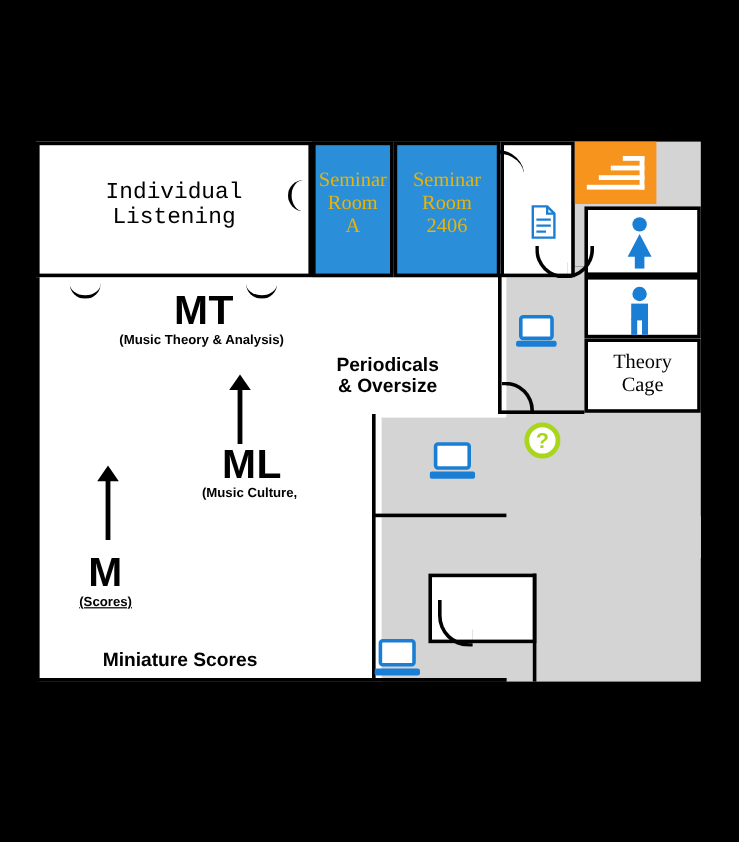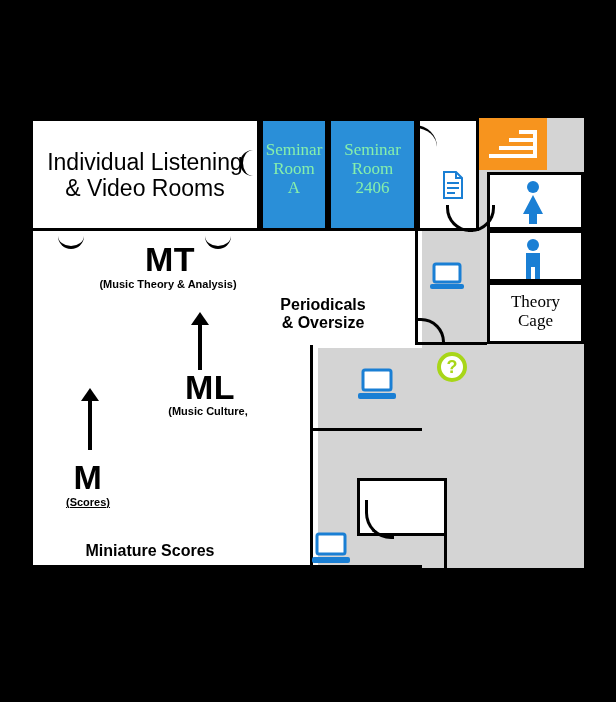--- a/index.html
+++ b/index.html
@@ -35,27 +35,27 @@
 
   
   .label {
     position: absolute;
     text-align: center;
     color: #000000;
     line-height: 1.12;
   }
 
   .lbl-listening {
-    font-family: Liberation Sans, sans-serif;
-    font-size: 23px;
+    font-family: Liberation Mono, monospace;
+    font-size: 19px;
   }
   .lbl-seminar {
     font-family: "Liberation Serif", serif;
     font-size: 17px;
-    color: #86efac;
+    color: #eab308;
   }
   .lbl-big {
     font-family: "Liberation Sans", sans-serif;
     font-weight: bold;
     font-size: 34px;
     letter-spacing: 0.5px;
   }
   .lbl-sub {
     font-family: "Liberation Sans", sans-serif;
     font-weight: bold;
@@ -183,21 +183,20 @@
   <div class="door-arc" style="left:205px;top:228px;width:26px;height:18px;border-top:none;border-left:none;border-right:none;border-radius:0 0 26px 26px;"></div>
   <div class="door-arc" style="left:240px;top:150px;width:22px;height:26px;border-top:none;border-bottom:none;border-right:none;border-radius:22px 0 0 22px;"></div>
   <div class="door-arc" style="left:415px;top:125px;width:22px;height:26px;border-bottom:none;border-left:none;border-right:none;border-radius:0 22px 0 0;"></div>
   <div class="door-arc" style="left:446px;top:205px;width:24px;height:24px;border-top:none;border-right:none;border-radius:0 0 0 24px;"></div>
   <div class="door-arc" style="left:468px;top:205px;width:24px;height:24px;border-top:none;border-left:none;border-radius:0 0 24px 0;"></div>
   <div class="door-arc" style="left:418px;top:318px;width:24px;height:24px;border-bottom:none;border-left:none;border-radius:0 24px 0 0;"></div>
   <div class="door-arc" style="left:365px;top:500px;width:26px;height:36px;border-top:none;border-right:none;border-radius:0 0 0 26px;"></div>
 
   <div class="label lbl-listening" style="left:36px;top:150px;width:218px;">
     <div>Individual Listening</div>
-    <div>&amp; Video Rooms</div>
   </div>
 
   <div class="label lbl-seminar" style="left:261px;top:140px;width:66px;">
     <div>Seminar</div>
     <div>Room</div>
     <div>A</div>
   </div>
 
   <div class="label lbl-seminar" style="left:330px;top:140px;width:85px;">
     <div>Seminar</div>

